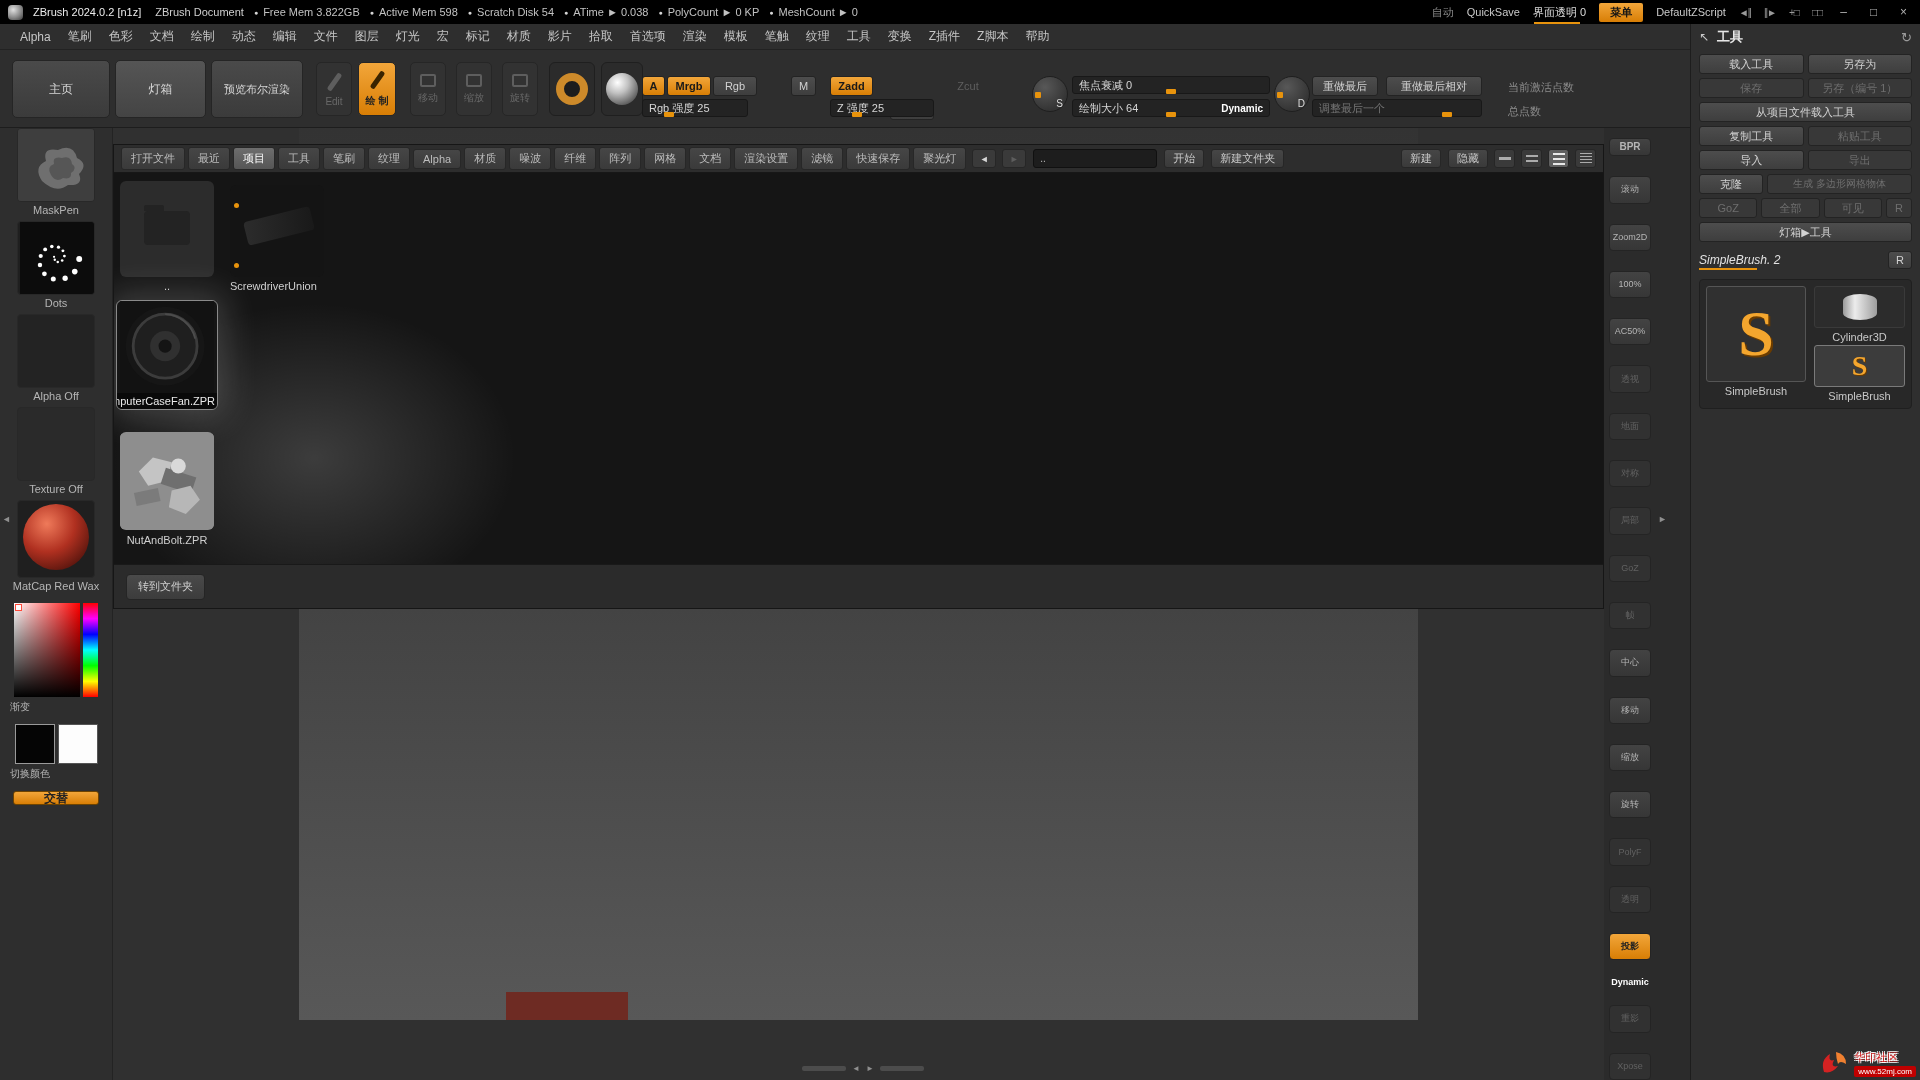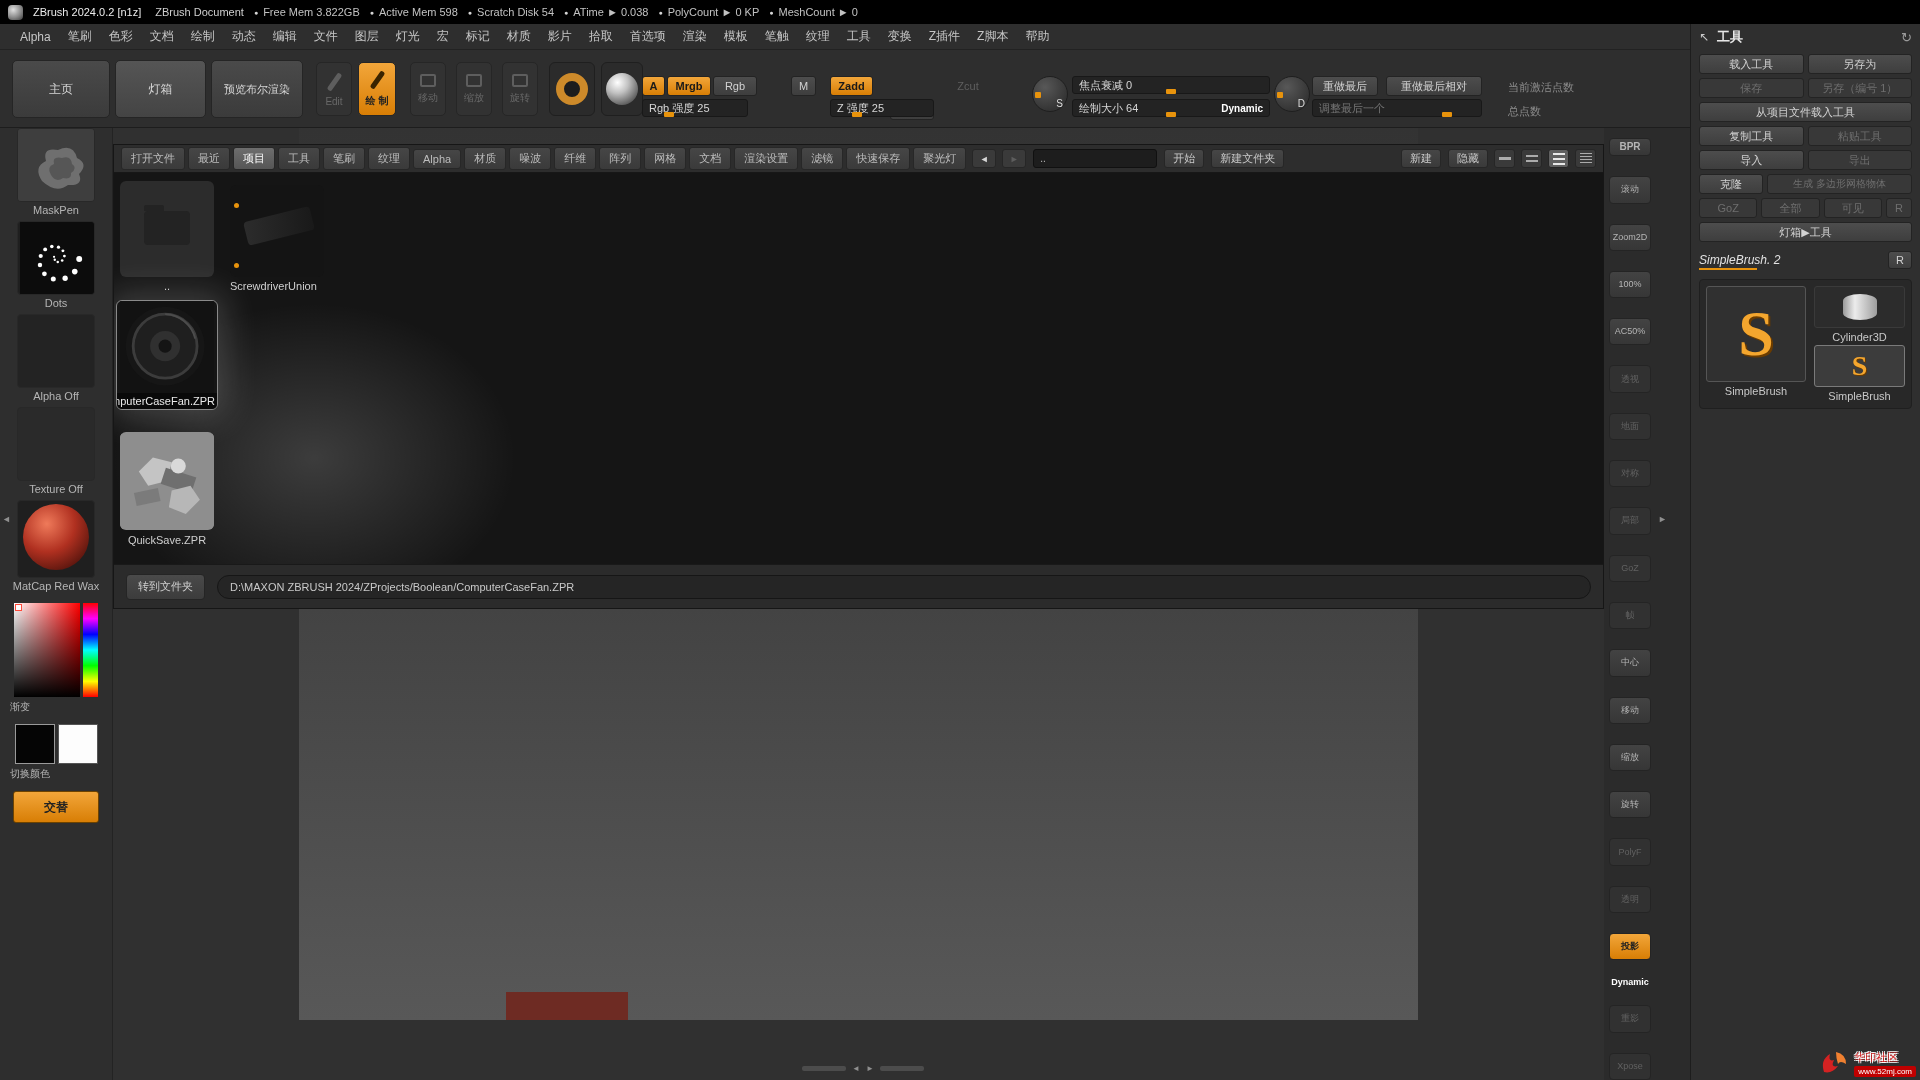--- a/index.html
+++ b/index.html
@@ -81,21 +81,21 @@
 .sv-square { width:66px; height:94px; position:relative;
   background:linear-gradient(to bottom, rgba(0,0,0,0), #000), linear-gradient(to right, #fff, #f00); }
 .sel-dot { position:absolute; left:1px; top:1px; width:7px; height:7px; border:1px solid #ff4a3a; background:#fff; }
 .hue-strip { width:15px; height:94px;
   background:linear-gradient(to bottom, #f00, #f0f, #00f, #0ff, #0f0, #ff0, #f00); }
 .side-label { width:100px; text-align:left; padding-left:4px; font-size:10px; color:#b5b5b5; margin-top:3px; }
 .swatches { display:flex; gap:3px; margin-top:10px; }
 .swatch { width:40px; height:40px; }
 .swatch.black { background:#050505; border:1px solid #9a9a9a; }
 .swatch.white { background:#fdfdfd; border:1px solid #555; }
-.alt-btn { width:86px; height:32px; margin-top:10px; background:linear-gradient(#f2a63a,#d87e05);
+.alt-btn { width:86px; height:14px; margin-top:10px; background:linear-gradient(#f2a63a,#d87e05);
   border:1px solid #6d4300; border-radius:3px; color:#222; font-size:12px; font-weight:bold;
   display:flex; align-items:center; justify-content:center; }
 
 
 .canvas { position:absolute; left:113px; top:128px; width:1491px; bottom:0; background:#303030; overflow:hidden; }
 .document { position:absolute; left:186px; top:0; width:1119px; height:892px;
   background:linear-gradient(180deg, #333 0%, #3f3f3f 45%, #585858 100%); }
 .doc-red { position:absolute; left:393px; top:864px; width:122px; height:28px; background:#6e2b23; }
 .canvas-scroll { position:absolute; left:689px; top:936px; display:flex; gap:6px; align-items:center; }
 .dash { width:44px; height:5px; background:#4c4c4c; border-radius:2px; }
@@ -211,20 +211,34 @@
   <div class="titlebar">
     <span class="tb-logo"></span>
     <span class="tb-app">ZBrush 2024.0.2 [n1z]</span>
     <span class="tb-doc">ZBrush Document</span>
     <span class="seg">Free Mem 3.822GB</span>
     <span class="seg">Active Mem 598</span>
     <span class="seg">Scratch Disk 54</span>
     <span class="seg">ATime ► 0.038</span>
     <span class="seg">PolyCount ► 0 KP</span>
     <span class="seg">MeshCount ► 0</span>
+    <div class="tb-right">
+      <span class="tb-dim">自动</span>
+      <span>QuickSave</span>
+      <span class="tb-transp">界面透明 0</span>
+      <span class="tb-menu">菜单</span>
+      <span>DefaultZScript</span>
+      <span class="tb-ic">◄||</span>
+      <span class="tb-ic">||►</span>
+      <span class="tb-ic">+□</span>
+      <span class="tb-ic">□□</span>
+      <span class="tb-win">–</span>
+      <span class="tb-win">□</span>
+      <span class="tb-win">×</span>
+    </div>
   </div>
 
   <div class="menubar">
     <span class="menu-item">Alpha</span>
     <span class="menu-item">笔刷</span>
     <span class="menu-item">色彩</span>
     <span class="menu-item">文档</span>
     <span class="menu-item">绘制</span>
     <span class="menu-item">动态</span>
     <span class="menu-item">编辑</span>
@@ -473,26 +487,25 @@
         <div class="lb-thumb nut-tile">
           <svg width="94" height="98" viewBox="0 0 100 100">
             <rect width="100" height="100" fill="#8e8e8e"></rect>
             <polygon points="20,40 35,25 55,30 50,50 30,55" fill="#c4c4c4"></polygon>
             <rect x="45" y="40" width="34" height="18" fill="#6f6f6f" transform="rotate(18 60 50)"></rect>
             <polygon points="55,60 75,55 85,70 70,85 52,78" fill="#b7b7b7"></polygon>
             <rect x="16" y="60" width="26" height="14" fill="#7b7b7b" transform="rotate(-12 29 67)"></rect>
             <circle cx="62" cy="34" r="8" fill="#d9d9d9"></circle>
           </svg>
         </div>
-        <div class="lb-lab" style="left:6px;top:361px;width:94px;">QuickSave.ZPR</div>
+        <div class="lb-lab" style="left:6px;top:361px;width:94px;">NutAndBolt.ZPR</div>
       </div>
 
       <div class="lb-bottom">
         <div class="goto-btn">转到文件夹</div>
-        <div class="path-field">D:\MAXON ZBRUSH 2024/ZProjects/Boolean/ComputerCaseFan.ZPR</div>
       </div>
     </div>
 
     <div class="canvas-scroll">
       <span class="dash"></span>
       <span class="scr-arrow">◄</span>
       <span class="scr-arrow">►</span>
       <span class="dash"></span>
     </div>
   </div>

